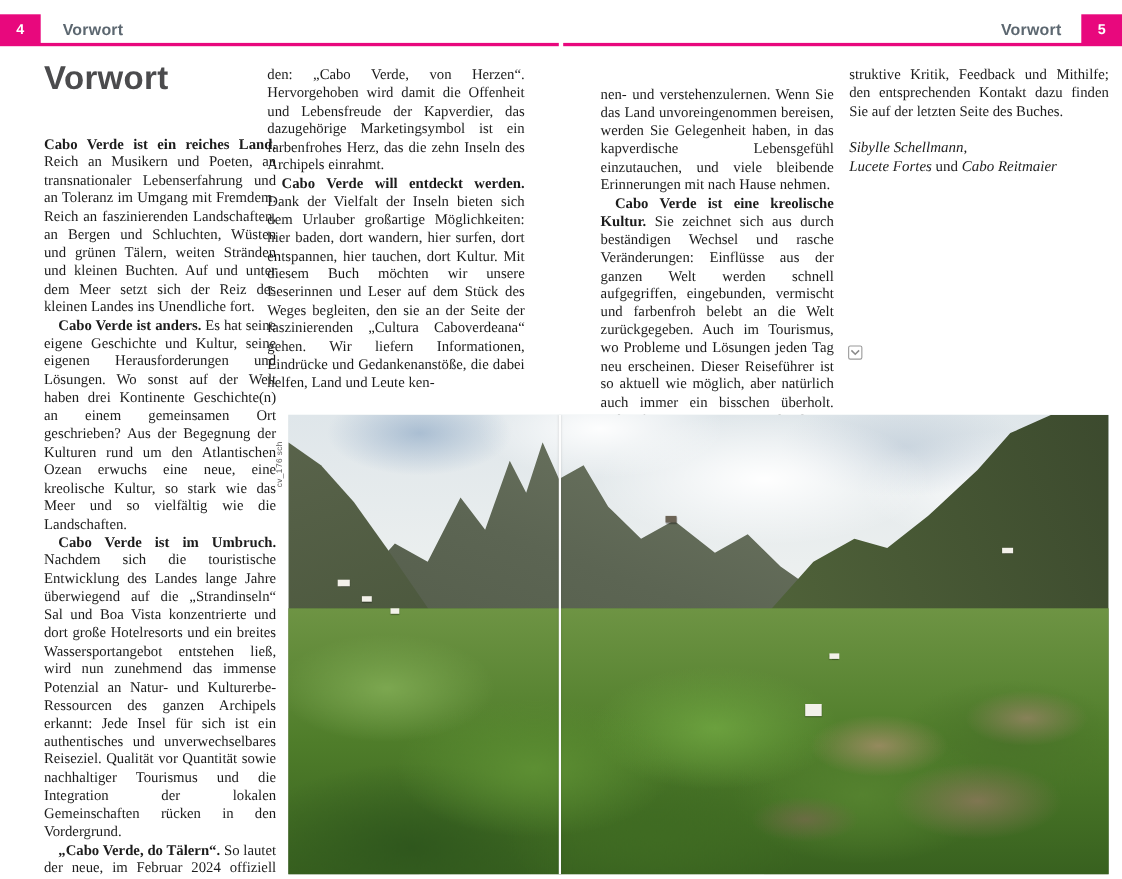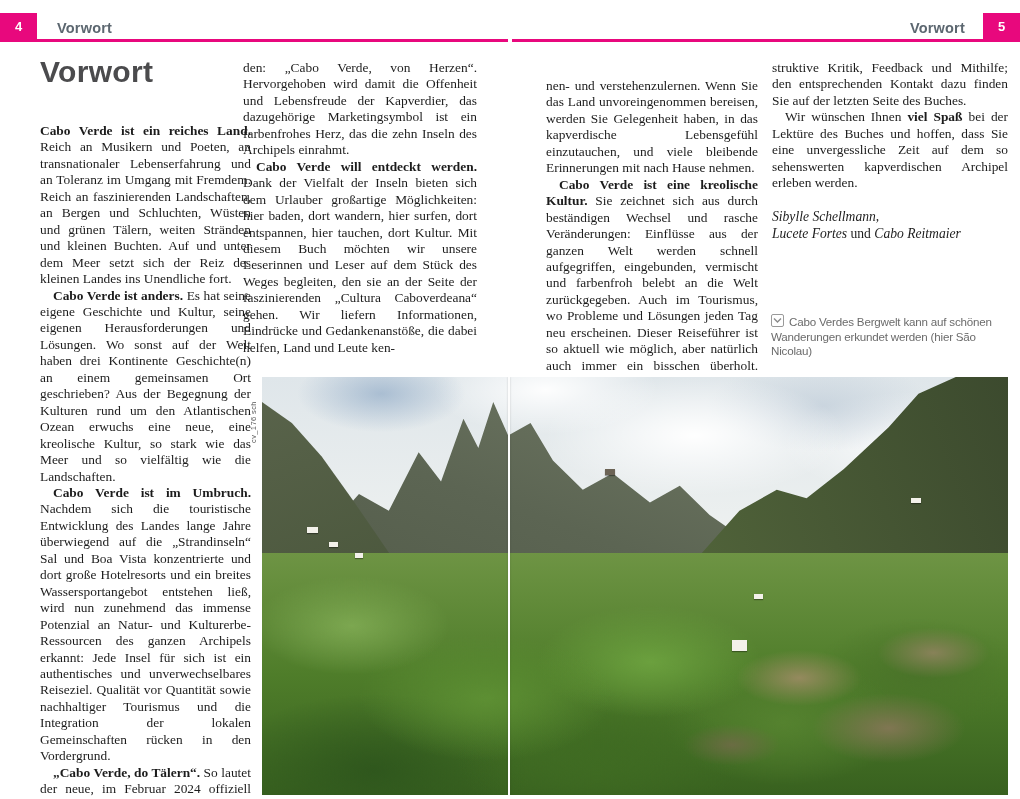--- a/index.html
+++ b/index.html
@@ -97,31 +97,30 @@
   <p class="para"><span class="lead">Cabo Verde will entdeckt werden.</span><span> Dank der Vielfalt der Inseln bieten sich dem Urlauber großartige Möglichkeiten: hier baden, dort wandern, hier surfen, dort entspannen, hier tauchen, dort Kultur. Mit diesem Buch möchten wir unsere Leserinnen und Leser auf dem Stück des Weges begleiten, den sie an der Seite der faszinierenden „Cultura Caboverdeana“ gehen. Wir liefern Informationen, Eindrücke und Gedankenanstöße, die dabei helfen, Land und Leute ken-</span></p>
 </div>
 
 <div class="abs col" style="left:546px;top:60px;width:212px;margin-top:18px;">
   <p class="para noind"><span>nen- und verstehenzulernen. Wenn Sie das Land unvoreingenommen bereisen, werden Sie Gelegenheit haben, in das kapverdische Lebensgefühl einzutauchen, und viele bleibende Erinnerungen mit nach Hause nehmen.</span></p>
   <p class="para"><span class="lead">Cabo Verde ist eine kreolische Kultur.</span><span> Sie zeichnet sich aus durch beständigen Wechsel und rasche Veränderungen: Einflüsse aus der ganzen Welt werden schnell aufgegriffen, eingebunden, vermischt und farbenfroh belebt an die Welt zurückgegeben. Auch im Tourismus, wo Probleme und Lösungen jeden Tag neu erscheinen. Dieser Reiseführer ist so aktuell wie möglich, aber natürlich auch immer ein bisschen überholt. Daher freuen wir uns immer über kon-</span></p>
 </div>
 
 <div class="abs col" style="left:772px;top:60px;width:236px;">
   <p class="para noind"><span>struktive Kritik, Feedback und Mithilfe; den entsprechenden Kontakt dazu finden Sie auf der letzten Seite des Buches.</span></p>
-  <p class="para"><span>Wir wünschen Ihnen </span><span class="lead">viel Spaß</span><span> bei der Lektüre des Buches und hoffen, dass Sie eine unvergessliche Zeit auf dem so sehenswerten kapverdischen Archipel erleben werden.</span></p>
   <div class="sig">
     <i>Sibylle Schellmann,</i><br>
     <i>Lucete Fortes</i><span> und </span><i>Cabo Reitmaier</i>
   </div>
 </div>
 
 <div class="abs caption" style="left:771px;top:314px;width:232px;">
   <span class="cap-icon"><svg width="9" height="7" viewBox="0 0 9 7">
         <polyline points="1,1.5 4.5,5 8,1.5" fill="none" stroke="#8a8a8a" stroke-width="1.4"></polyline>
-      </svg></span><span>Cabo Verdes Bergwelt kann auf schönen Wanderungen erkundet werden (hier São Nicolau)</span>
+      </svg></span>
 </div>
 
 <div class="abs credit" style="left:249px;top:379px;height:64px;">cv_176 sch</div>
 
 <div class="abs photo">
   <div class="ph ph-sky"></div>
   <div class="ph ph-far"></div>
   <div class="ph ph-left"></div>
   <div class="ph ph-right"></div>
   <div class="ph ph-green"></div>

